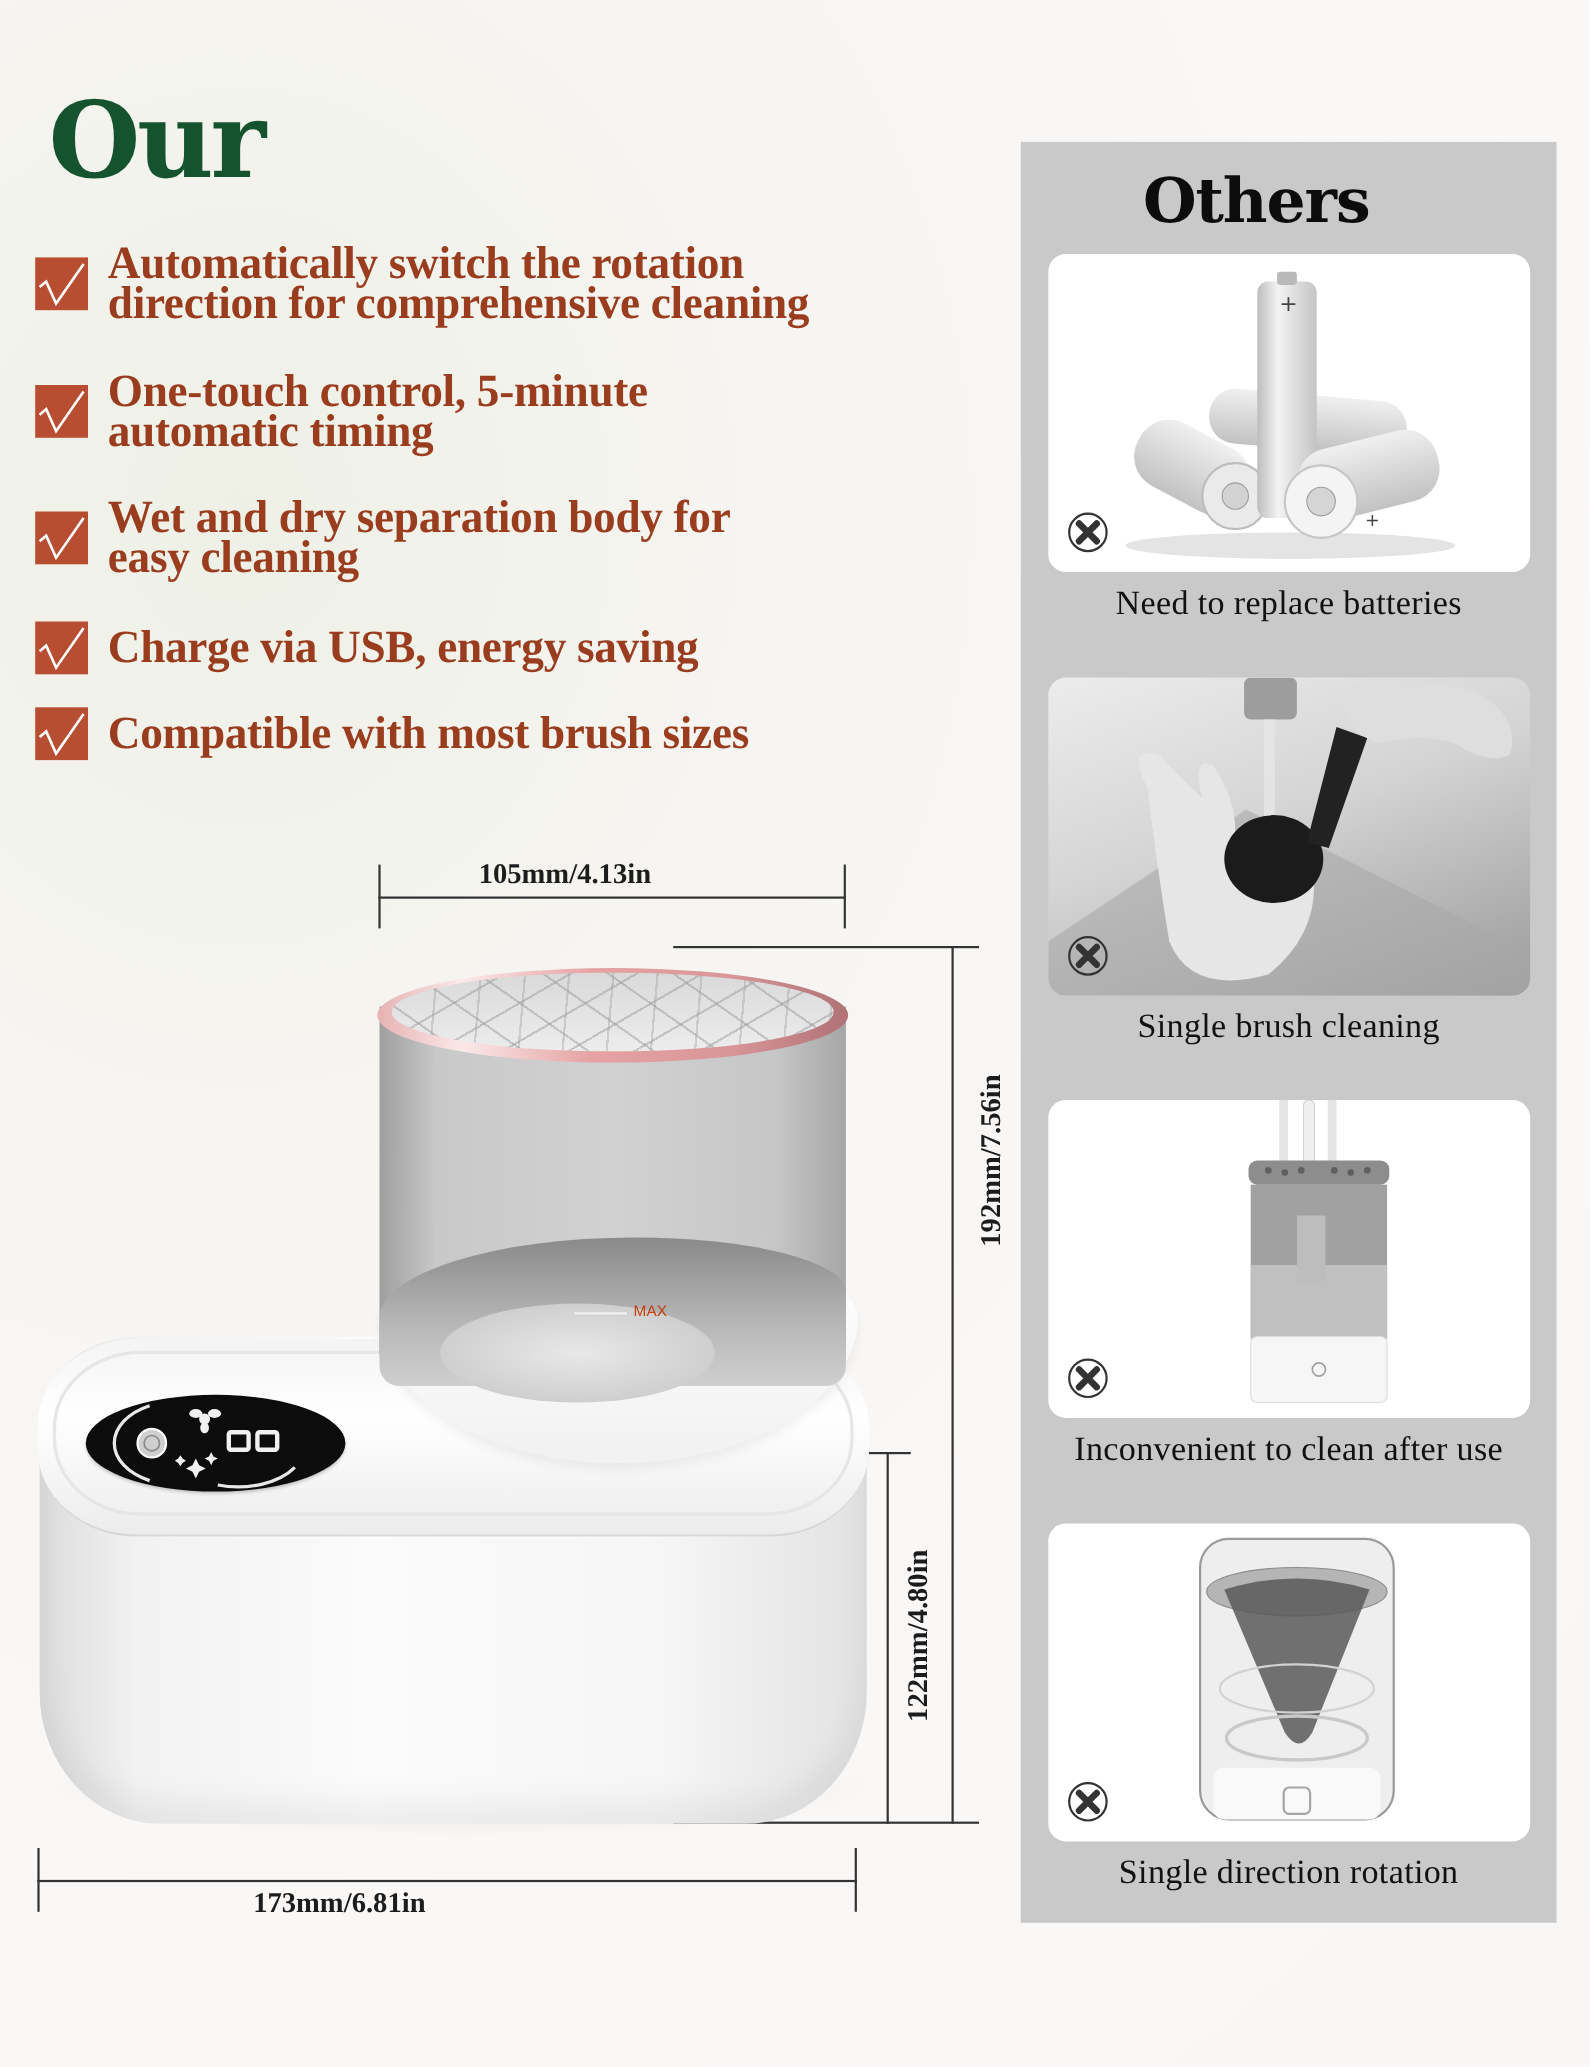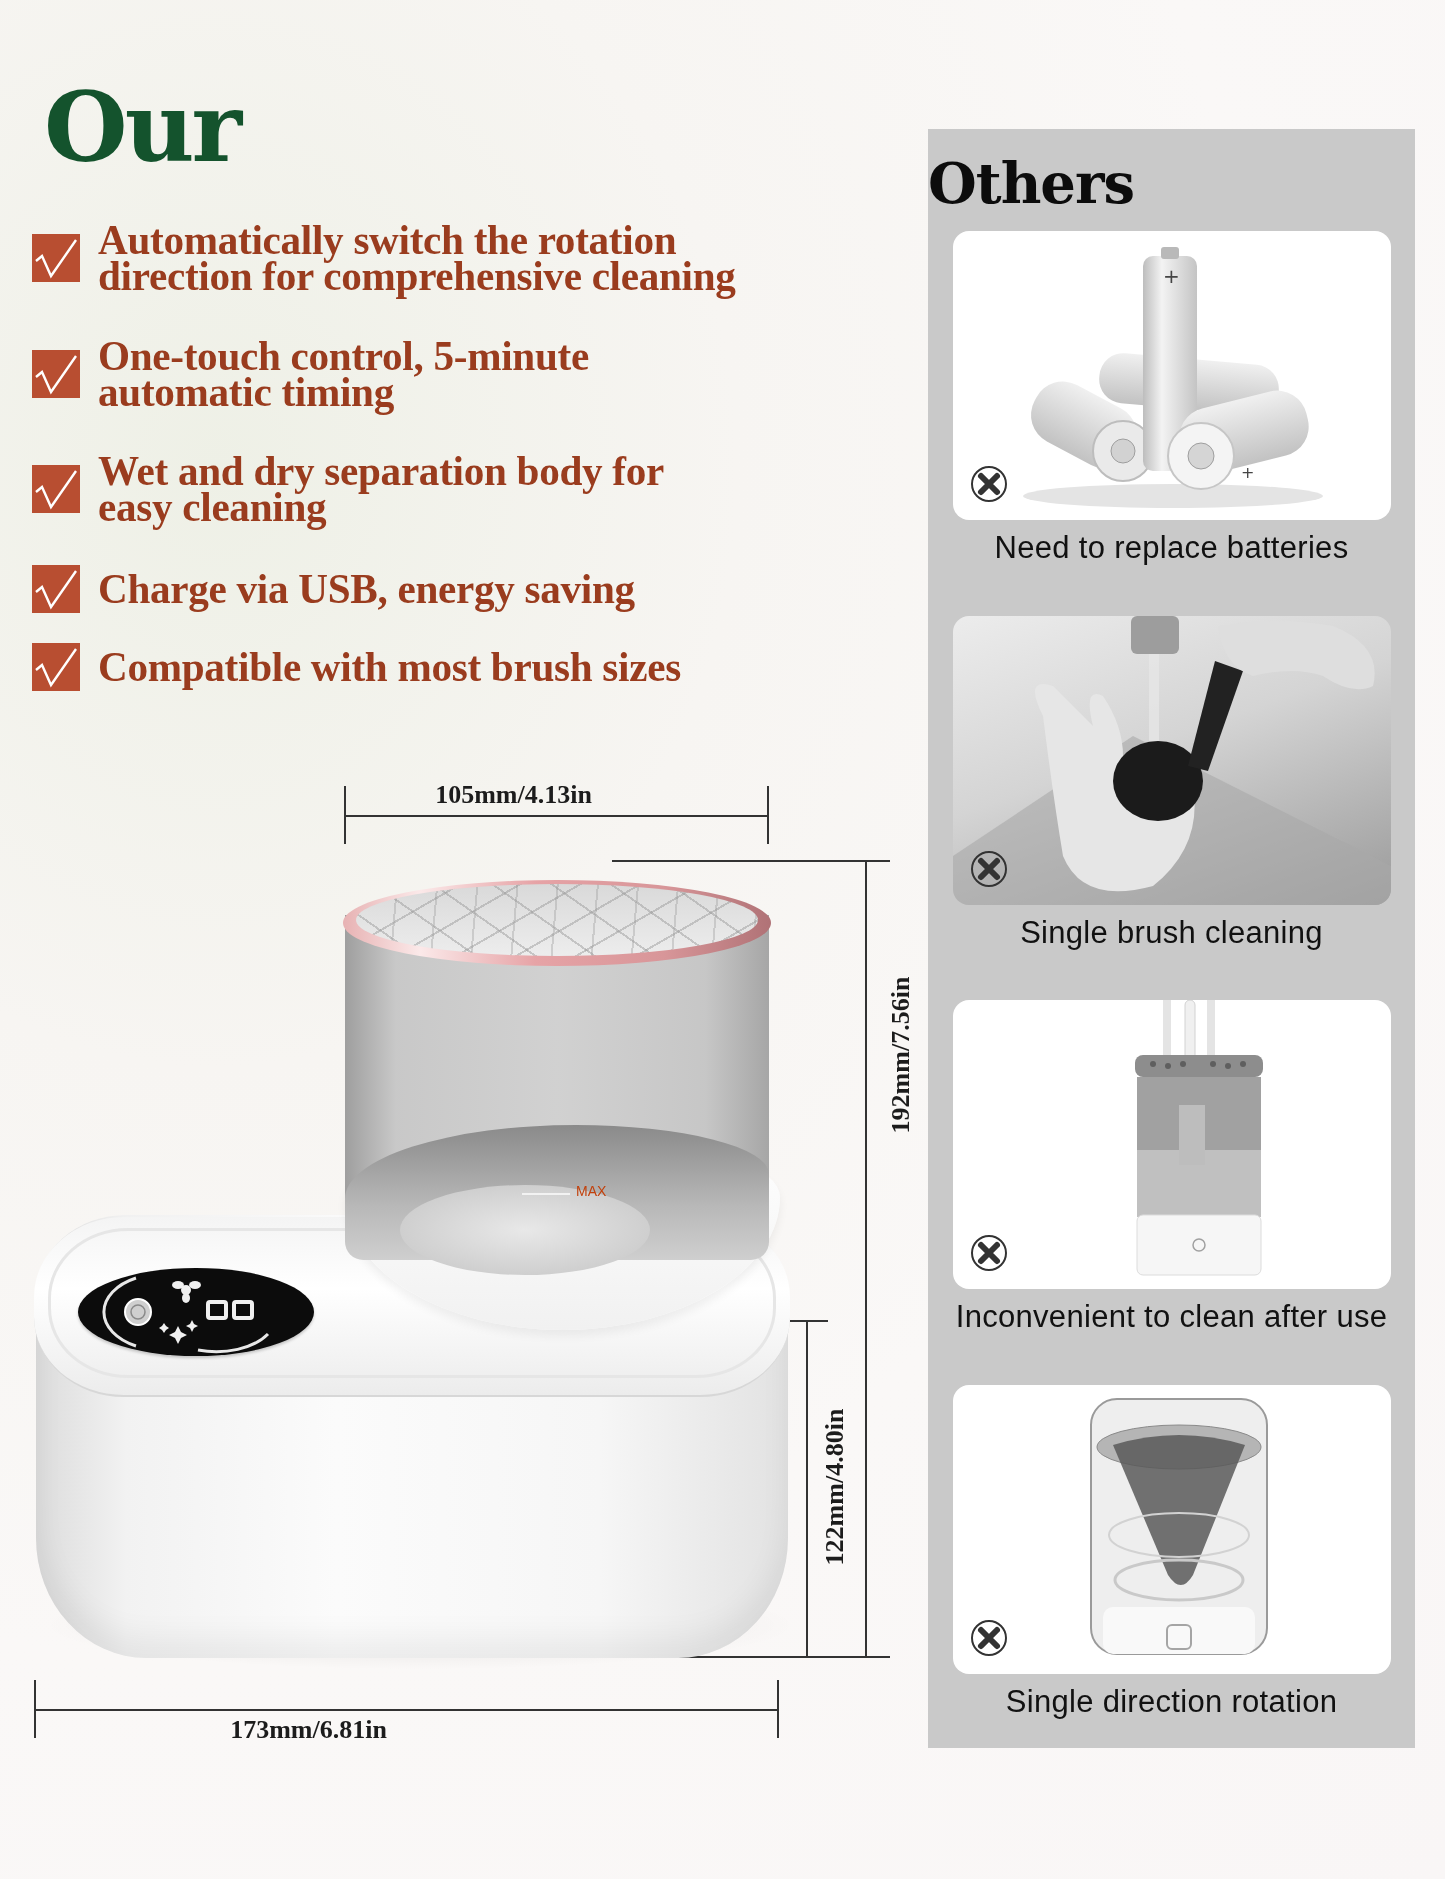--- a/index.html
+++ b/index.html
@@ -108,31 +108,31 @@
     font-family: "Liberation Sans", sans-serif; font-size: 14px; color: #c2410c;
   }
   .max-line { left: 522px; top: 1193px; width: 48px; height: 2px; background: #f2f2f2; }
 
   
   .others-panel {
     left: 928px; top: 129px; width: 487px; height: 1619px;
     background: #c9c9c9;
   }
   .others-title {
-    left: 928px; top: 150px; width: 428px; text-align: left;
+    left: 928px; top: 150px; width: 428px; text-align: center;
     font-family: "DejaVu Serif", serif; font-weight: bold;
     font-size: 56px; color: #0c0c0c; letter-spacing: -1px;
   }
   .card {
     left: 953px; width: 438px; height: 289px;
     background: #ffffff; border-radius: 16px; overflow: hidden;
   }
   .card-label {
     left: 928px; width: 487px; text-align: center;
-    font-family: Liberation Sans, sans-serif;
+    font-family: Liberation Serif, serif;
     font-size: 31px; color: #111111; letter-spacing: 0.3px;
   }
   .x-icon { left: 16px; bottom: 16px; width: 40px; height: 40px; }
 </style>
 </head>
 <body>
 
 <div class="abs our-title">Our</div>
 
 <div class="abs feature" style="top:222px;">

